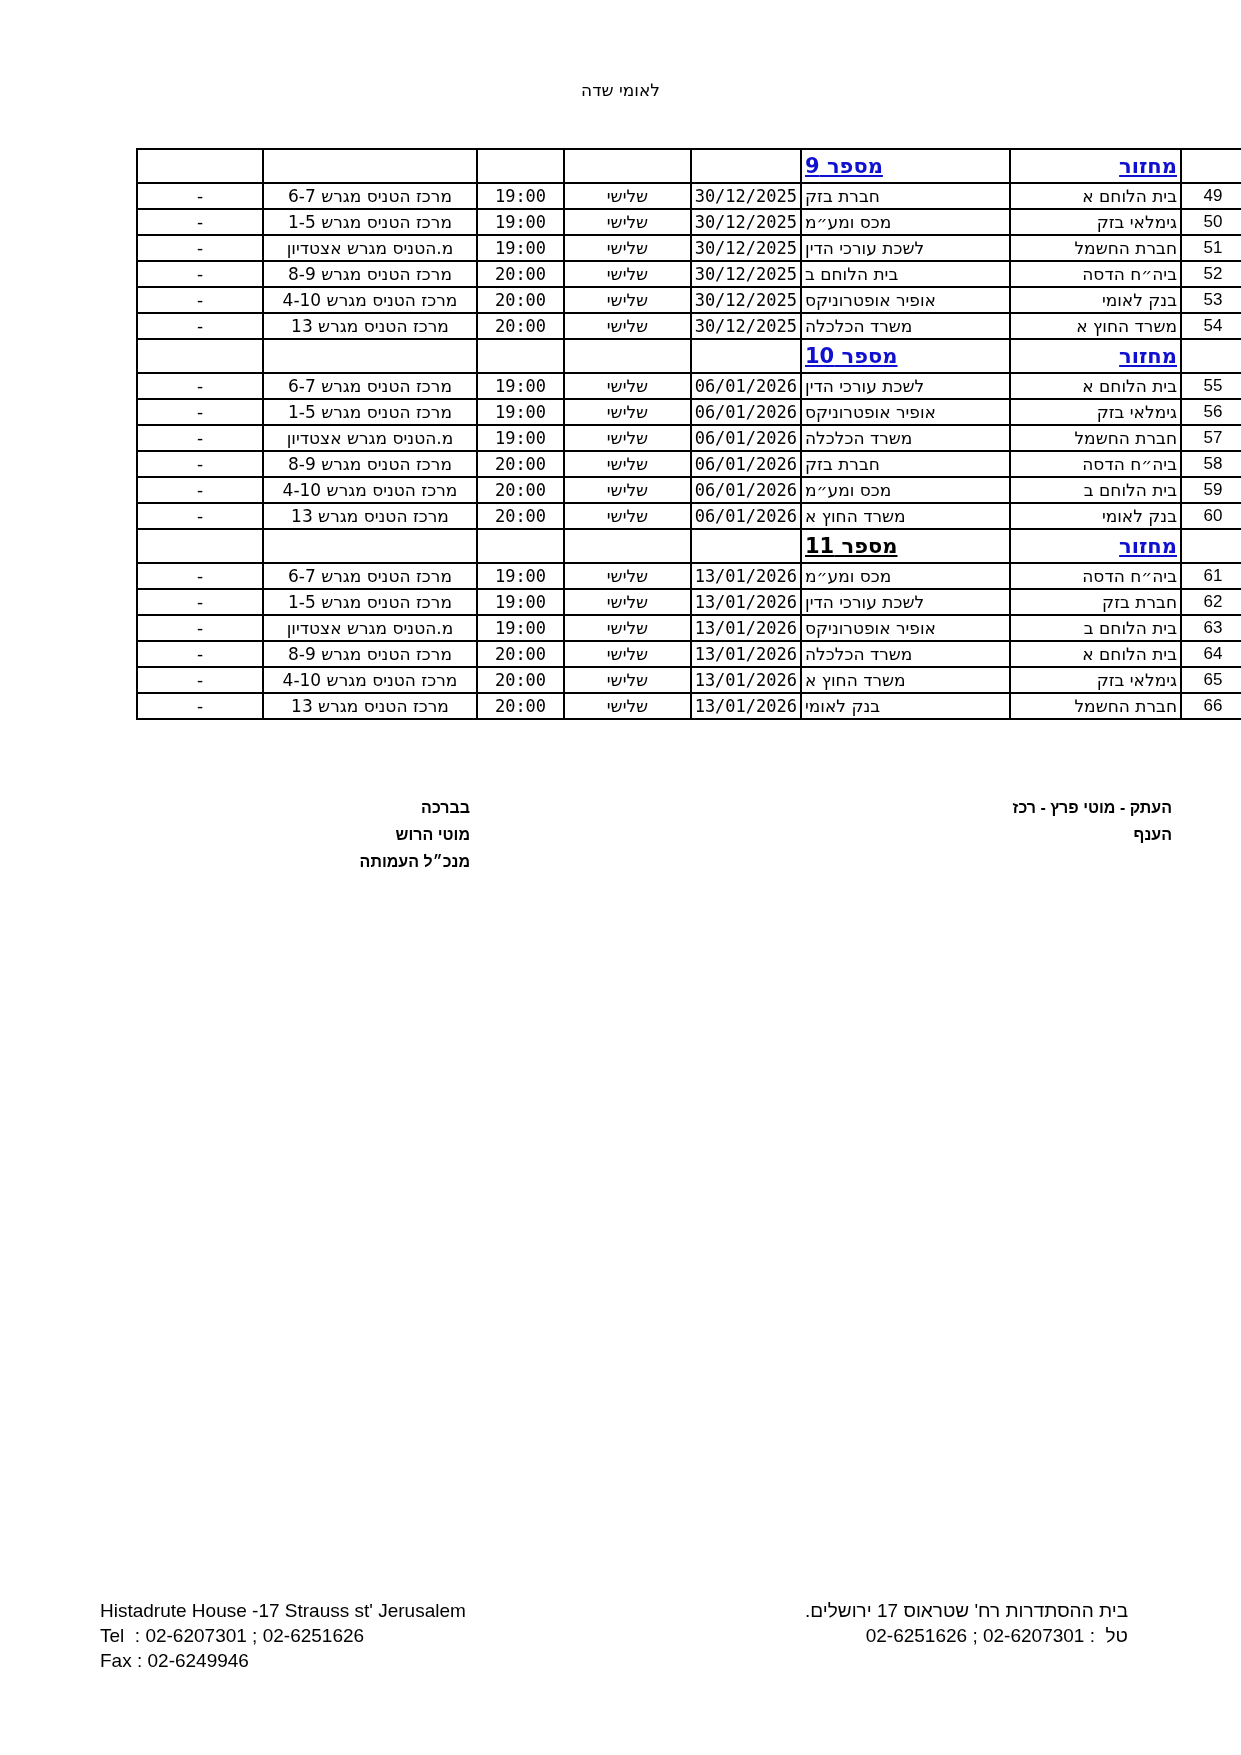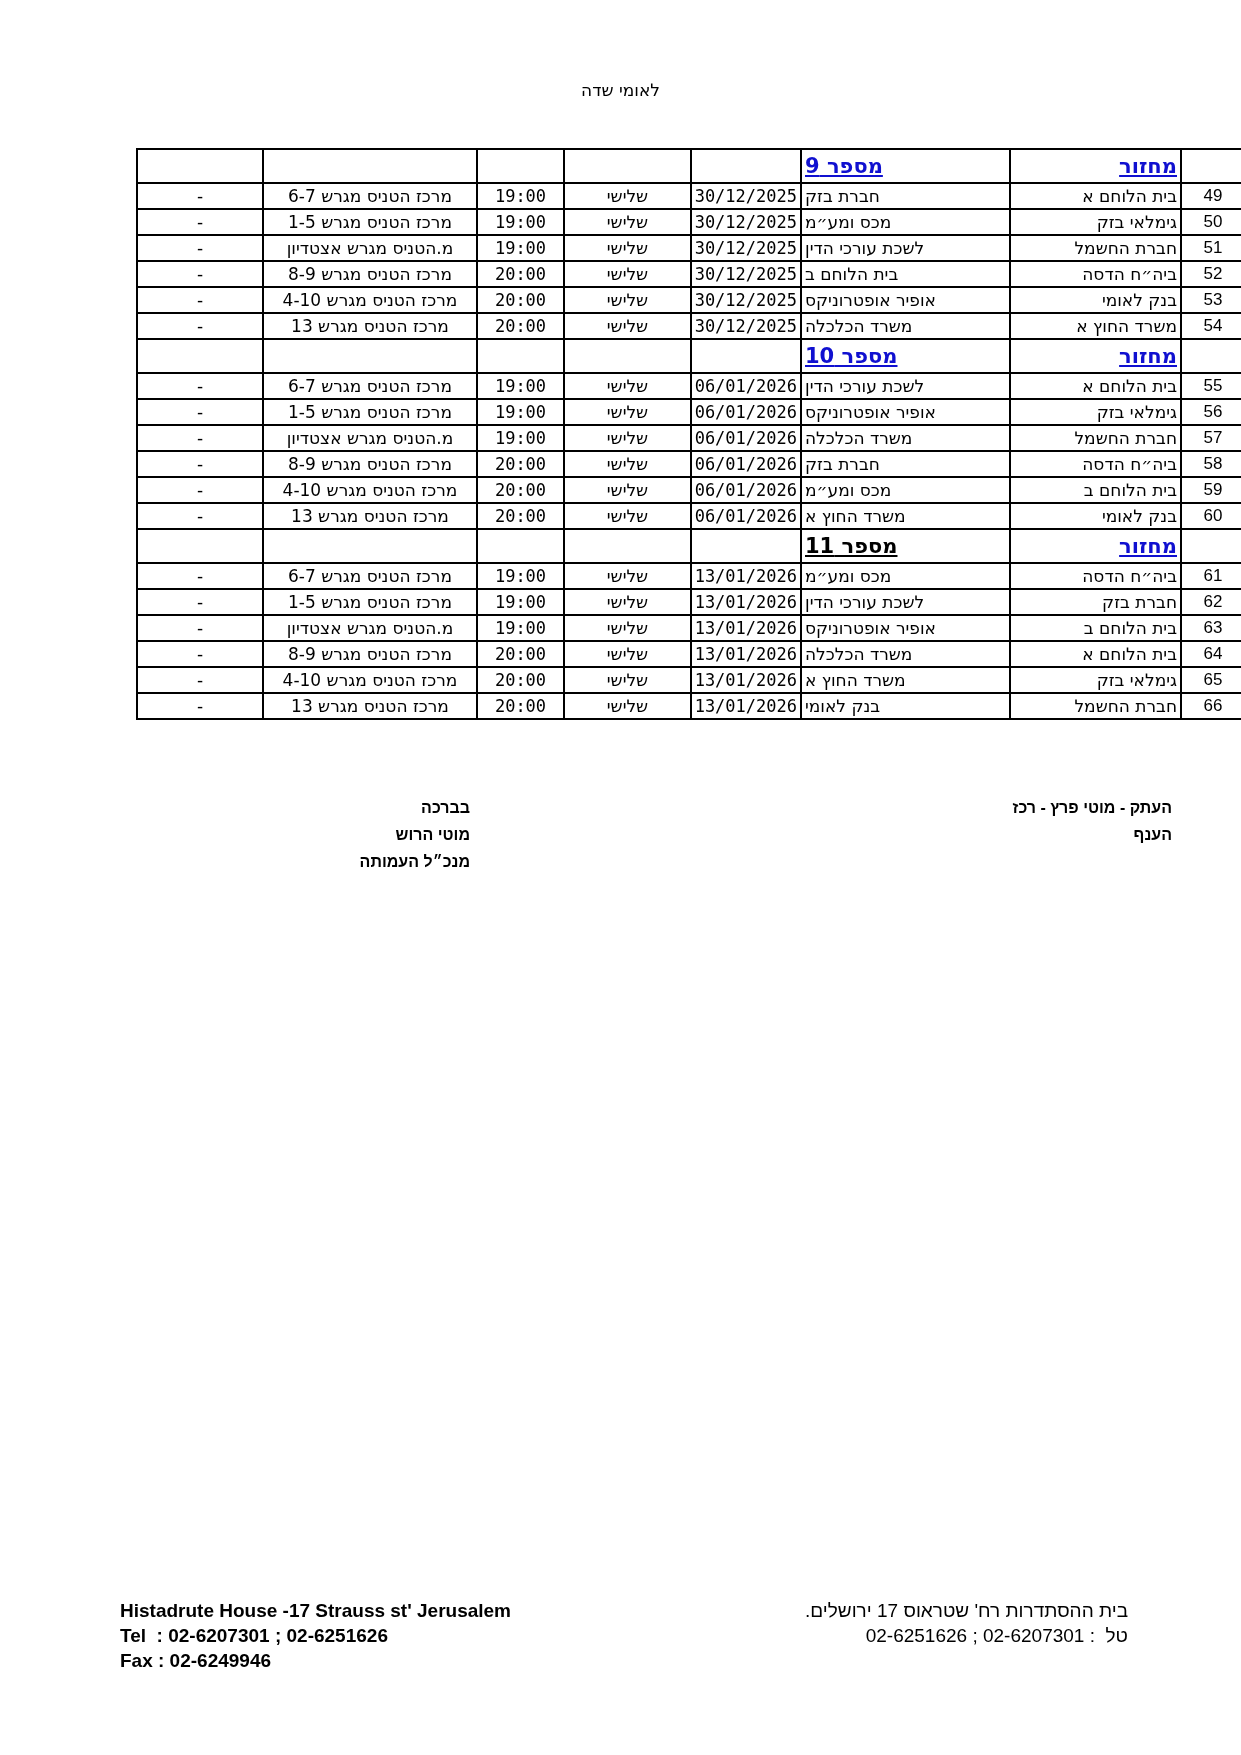--- a/index.html
+++ b/index.html
@@ -257,21 +257,21 @@
 </table>
 
 <div class="sig" style="top:794px; left:1012px; width:160px; text-align:right;">העתק - מוטי פרץ - רכז הענף</div>
 
 <div style="position:absolute; top:794px; left:300px; width:170px;">
   <div class="sig" style="position:static; text-align:right;">בברכה</div>
   <div class="sig" style="position:static; ">מוטי הרוש</div>
   <div class="sig" style="position:static; text-align:right;">מנכ״ל העמותה</div>
 </div>
 
-<div class="footer" style="top:1598px; left:120px; width:500px;font-weight:bold;">
+<div class="footer" style="top:1598px; left:100px; width:500px;">
   <div>Histadrute House -17 Strauss st' Jerusalem</div>
   <div style="white-space:pre">Tel  : 02-6207301 ; 02-6251626</div>
   <div>Fax : 02-6249946</div>
 </div>
 
 <div class="footer he" style="top:1598px; left:730px; width:398px;">
   <div>בית ההסתדרות רח' שטראוס 17 ירושלים.</div>
   <div style="white-space:pre">טל  : 02-6207301 ; 02-6251626</div>
 </div>
 

